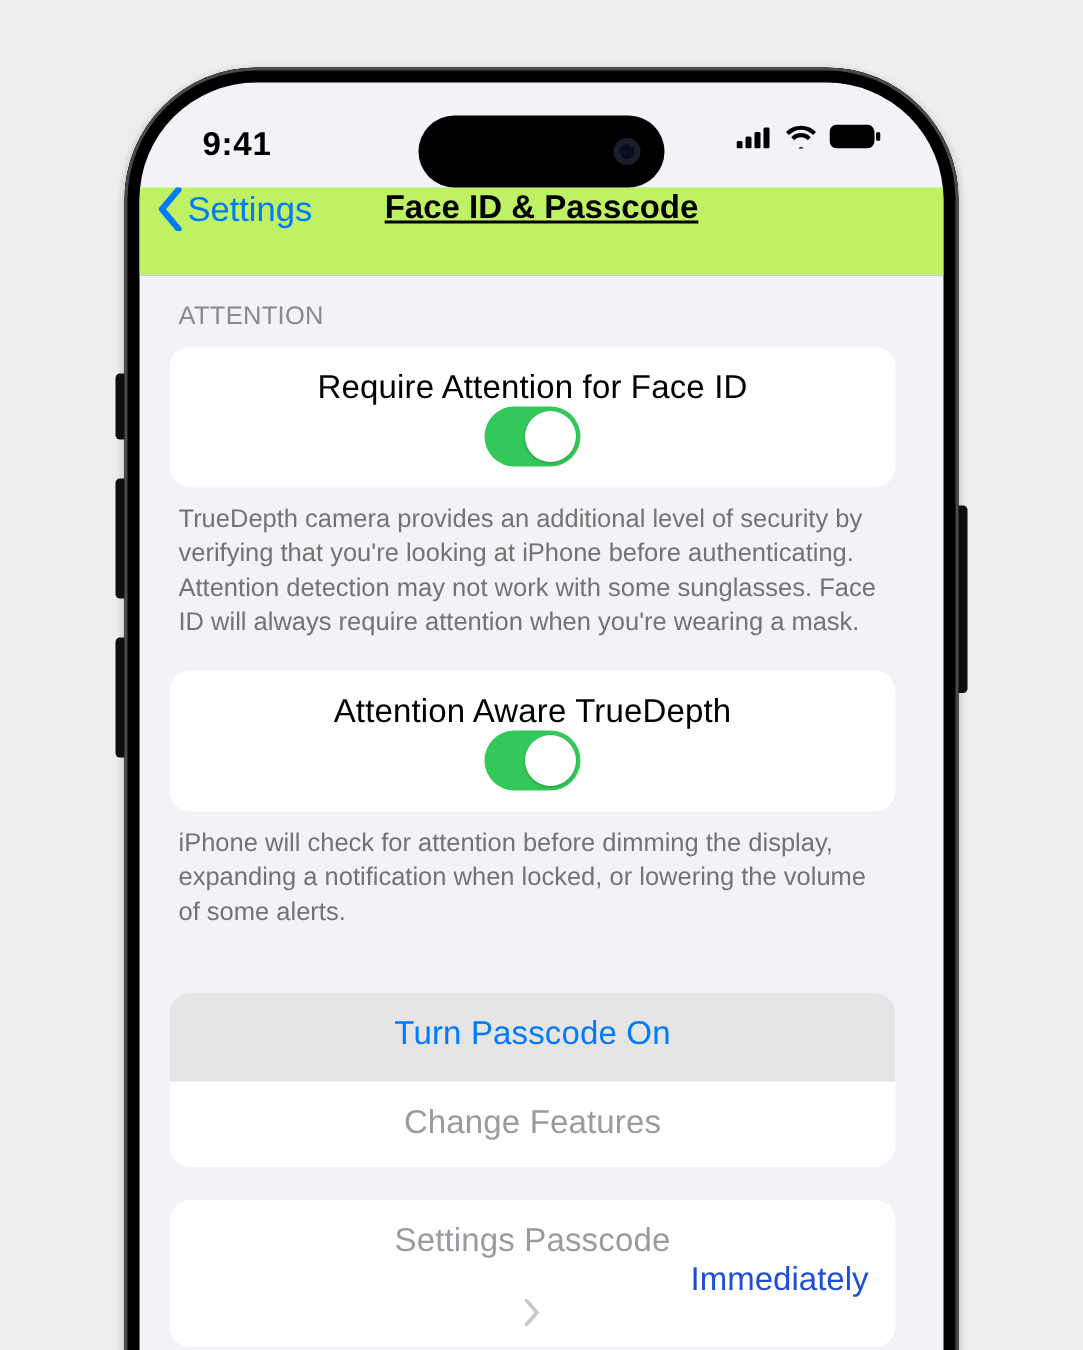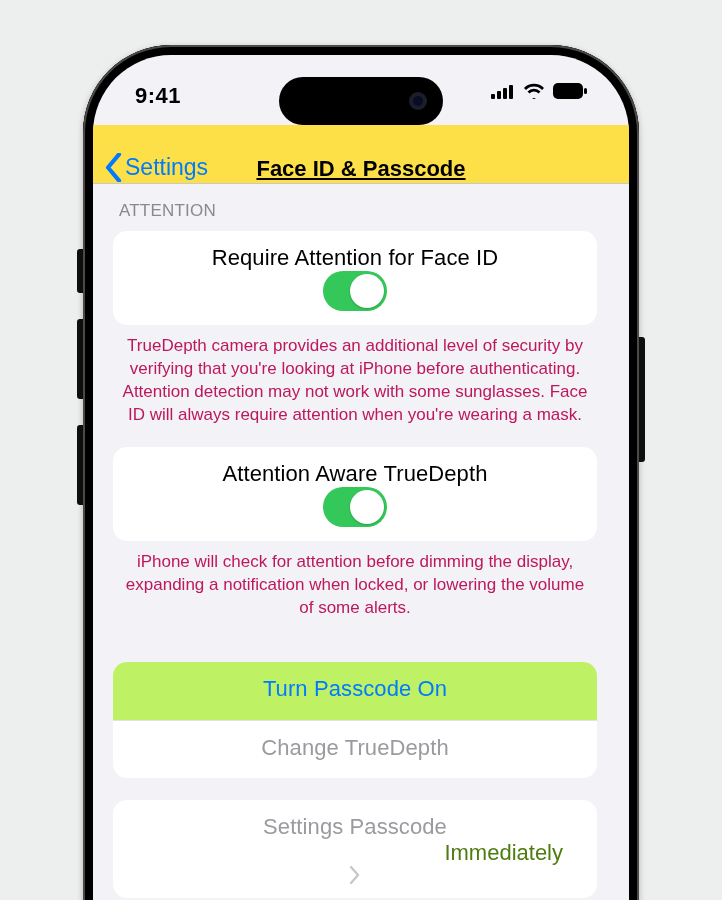--- a/index.html
+++ b/index.html
@@ -99,25 +99,25 @@
     letter-spacing: .5px;
   }
   .status-icons {
     display: flex;
     align-items: center;
     gap: 8px;
   }
   .nav-bar {
     height: 58px;
     display: flex;
-    align-items: flex-end;
+    align-items: flex-start;
     position: relative;
     padding: 0 12px;
     border-bottom: 1px solid rgba(60,60,67,0);
-    background:#fde047;
+    background:#bef264;
   }
   .nav-divider{
     height:1px; background:#c9c9cd; width:100%;
   }
   .back-btn {
     display: flex;
     align-items: center;
     color: #007aff;
     font-size: 23px;
     font-weight: 400;
@@ -158,34 +158,33 @@
     min-height: 58px;
     flex-direction: column;
   }
   .row + .row { border-top: 1px solid #e2e2e6; }
   .row .label {
     font-size: 22px;
     color: #000;
     letter-spacing: .1px;
   }
   .row.action .label { color: #007aff; }
-  .row.selected { background: #bef264; }
+  .row.selected { background: #e5e5e5; }
   .row.disabled .label { color: #9a9aa0; }
   .row .value {
     font-size: 22px;
-    color: #4d7c0f;
+    color: #1d4ed8;
     margin-left: auto;
-    margin-right: 16px;
+    margin-right: 0;
   }
   .footer-note {
     font-size: 17px;
     line-height: 1.35;
-    color: #be185d;
+    color: #737373;
     padding: 10px 26px 20px 26px;
-    text-align: center;
   }
   .toggle {
     width: 64px;
     height: 40px;
     border-radius: 20px;
     background: #34c759;
     position: relative;
     flex-shrink: 0;
   }
   .toggle .knob {
@@ -273,21 +272,21 @@
       </div>
       <div class="footer-note">iPhone will check for attention before dimming the display, expanding a notification when locked, or lowering the volume of some alerts.</div>
 
       <div class="spacer"></div>
 
       <div class="group">
         <div class="row action selected">
           <span class="label">Turn Passcode On</span>
         </div>
         <div class="row disabled">
-          <span class="label">Change TrueDepth</span>
+          <span class="label">Change Features</span>
         </div>
       </div>
 
       <div class="spacer"></div>
 
       <div class="group">
         <div class="row disabled">
           <span class="label">Settings Passcode</span>
           <span class="value">Immediately</span>
           <svg class="chevron-right" width="10" height="18" viewBox="0 0 10 18">

